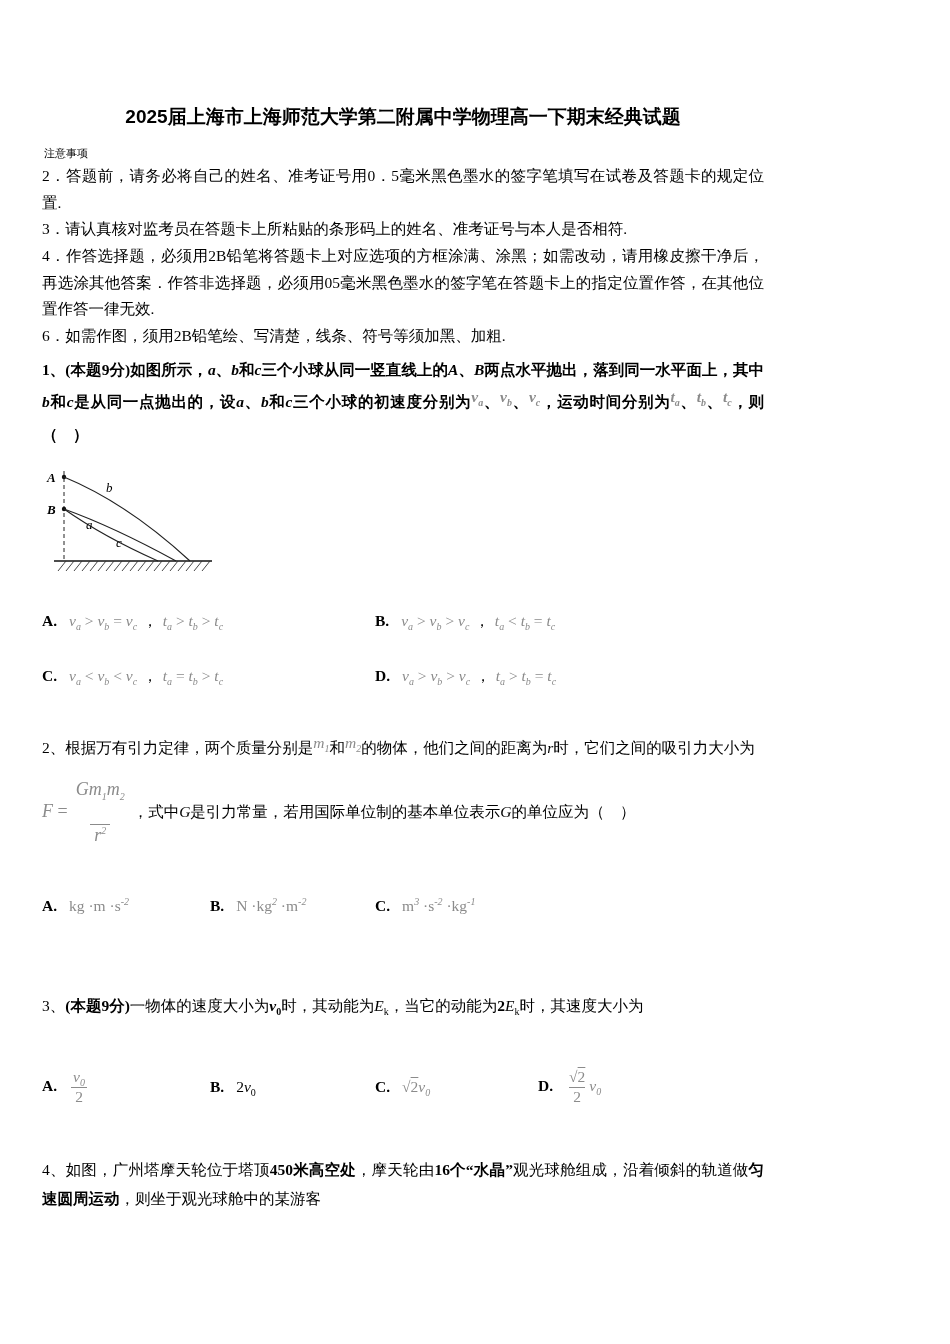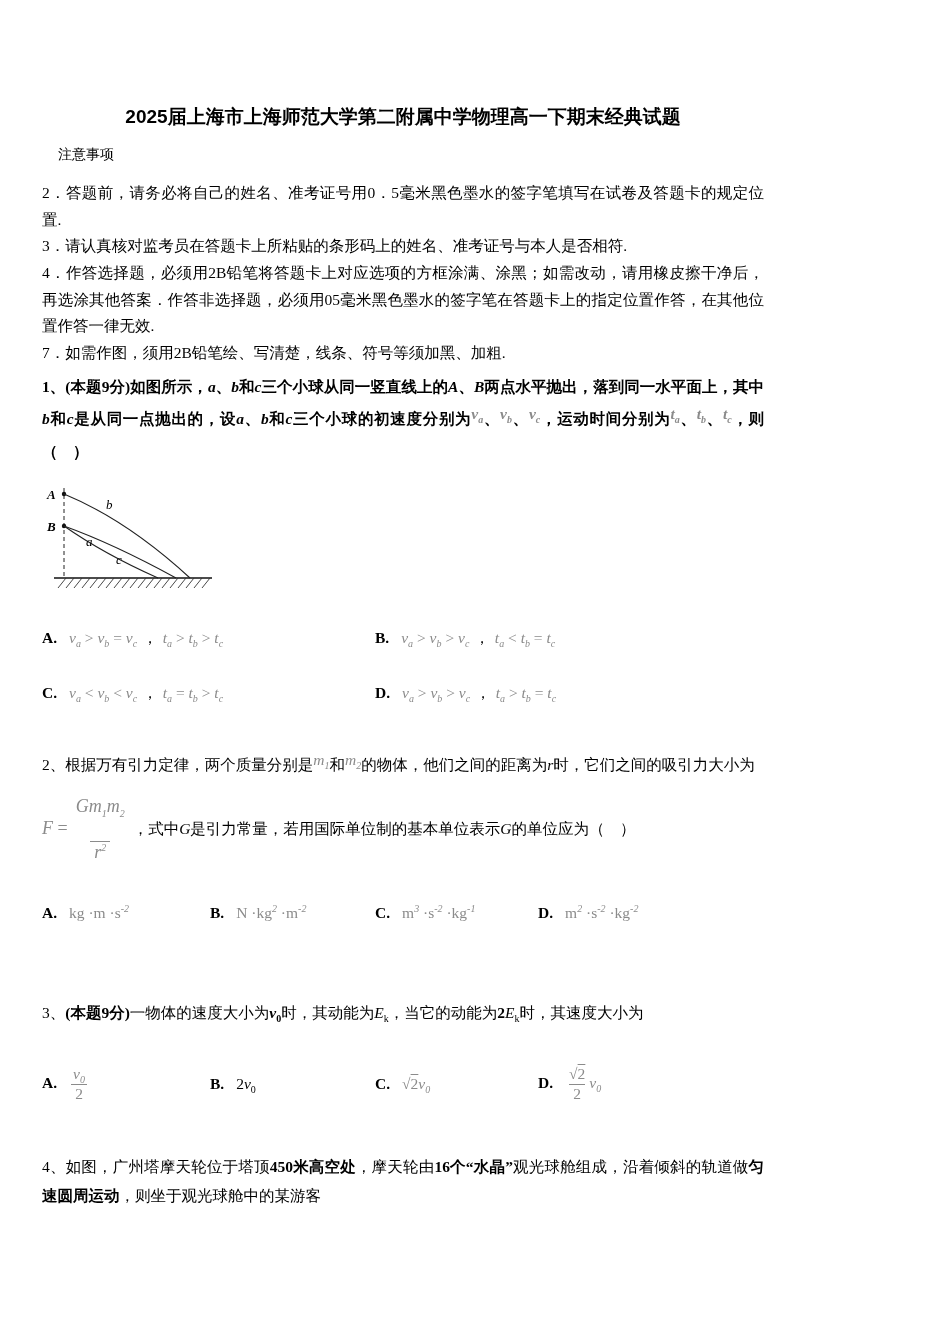--- a/index.html
+++ b/index.html
@@ -11,21 +11,21 @@
   }
   .page { width: 804px; height: 1344px; padding: 104px 40px 38px 42px; overflow: hidden; }
 
   .title {
     font-size: 19px; font-weight: bold; text-align: center;
     margin: 0 0 16px 0;
     font-family: "Liberation Sans", "DejaVu Sans", sans-serif;
   }
 
   .txt { font-size: 15.5px; line-height: 1.72; margin: 0; text-align: justify; }
-  .notice-header { font-size: 14px; margin: 16px; }
+  .notice-header { font-size: 11px; margin: 2px; }
 
   .intro { margin-top: 22px; }
 
   .q1-text { margin-top: 4px; line-height: 2.1; font-weight: bold; }
 
   
   .m { color: var(--math-color, #8b8b8b); font-family: "Liberation Serif", serif; white-space: nowrap; }
   .m i, .m .it { font-style: italic; }
   .m sub, .m sup { font-style: italic; }
   sub, sup { font-size: 10px; line-height: 0; }
@@ -42,21 +42,21 @@
 
   
   .letter { font-weight: bold; margin-right: 12px; }
   .osep { padding: 0 5px; }
   .q1-opts {
     display: grid; grid-template-columns: 333px 1fr;
     row-gap: 34px; margin-top: 28px; font-size: 15.5px;
   }
   .opt-row {
     display: grid; grid-template-columns: 168px 165px 163px 1fr;
-    margin-top: 34px; font-size: 15.5px; align-items: center; min-height: 30px;
+    margin-top: 44px; font-size: 15.5px; align-items: center; min-height: 30px;
   }
   .q3-row { min-height: 46px; }
   .bk { color: #000; font-weight: normal; }
   .bk i { font-style: italic; }
 
   .q2-text { margin-top: 46px; line-height: 1.9; }
   .formula-row { margin-top: 16px; display: flex; align-items: center; }
   .formula { font-size: 18px; margin-right: 4px; }
   .formula .frac { margin-left: 4px; gap: 24px; }
 
@@ -68,21 +68,21 @@
 
 <div class="page">
 
   <h1 class="title">2025届上海市上海师范大学第二附属中学物理高一下期末经典试题</h1>
 
   <div>
     <p class="notice-header">注意事项</p>
     <p class="txt">2．答题前，请务必将自己的姓名、准考证号用0．5毫米黑色墨水的签字笔填写在试卷及答题卡的规定位置.</p>
     <p class="txt">3．请认真核对监考员在答题卡上所粘贴的条形码上的姓名、准考证号与本人是否相符.</p>
     <p class="txt">4．作答选择题，必须用2B铅笔将答题卡上对应选项的方框涂满、涂黑；如需改动，请用橡皮擦干净后，再选涂其他答案．作答非选择题，必须用05毫米黑色墨水的签字笔在答题卡上的指定位置作答，在其他位置作答一律无效.</p>
-    <p class="txt">7．如需作图，须用2B铅笔绘、写清楚，线条、符号等须加黑、加粗.</p>
+    <p class="txt">6．如需作图，须用2B铅笔绘、写清楚，线条、符号等须加黑、加粗.</p>
   </div>
 
 
   <p class="txt q1-text">1、<b>(本题9分)</b>如图所示，<i>a</i>、<i>b</i>和<i>c</i>三个小球从同一竖直线上的<i>A</i>、<i>B</i>两点水平抛出，落到同一水平面上，其中<i>b</i>和<i>c</i>是从同一点抛出的，设<i>a</i>、<i>b</i>和<i>c</i>三个小球的初速度分别为<span class="m raised"><i>v</i><sub>a</sub></span>、<span class="m raised"><i>v</i><sub>b</sub></span>、<span class="m raised"><i>v</i><sub>c</sub></span>，运动时间分别为<span class="m raised"><i>t</i><sub>a</sub></span>、<span class="m raised"><i>t</i><sub>b</sub></span>、<span class="m raised"><i>t</i><sub>c</sub></span>，则（　）</p>
 
   <div class="figure">
     <svg width="182" height="114" viewBox="0 0 182 114">
 
       <line x1="22" y1="6" x2="22" y2="96" stroke="#222" stroke-width="1" stroke-dasharray="4,3"></line>
 
@@ -149,21 +149,20 @@
           <span class="den"><i>r</i><sup>2</sup></span>
         </span>
     </span>
     <span>，式中<i>G</i>是引力常量，若用国际单位制的基本单位表示<i>G</i>的单位应为（　）</span>
   </div>
 
   <div class="opt-row">
     <div><span class="letter">A.</span><span class="m">kg ·m ·s<sup>-2</sup></span></div>
     <div><span class="letter">B.</span><span class="m">N ·kg<sup>2</sup> ·m<sup>-2</sup></span></div>
     <div><span class="letter">C.</span><span class="m">m<sup>3</sup> ·s<sup>-2</sup> ·kg<sup>-1</sup></span></div>
-    <div><span class="letter">D.</span><span class="m">m<sup>2</sup> ·s<sup>-2</sup> ·kg<sup>-2</sup></span></div>
   </div>
 
   <p class="txt q3-text">3、<b>(本题9分)</b>一物体的速度大小为<b><i>v</i><sub>0</sub></b>时，其动能为<i>E</i><sub>k</sub>，当它的动能为<b>2</b><i>E</i><sub>k</sub>时，其速度大小为</p>
 
   <div class="opt-row q3-row">
     <div><span class="letter">A.</span><span class="m"><span class="frac">
             <span class="num"><i>v</i><sub>0</sub></span>
             <span class="den">2</span>
           </span></span></div>
     <div><span class="letter">B.</span><span class="bk">2<i>v</i><sub>0</sub></span></div>

